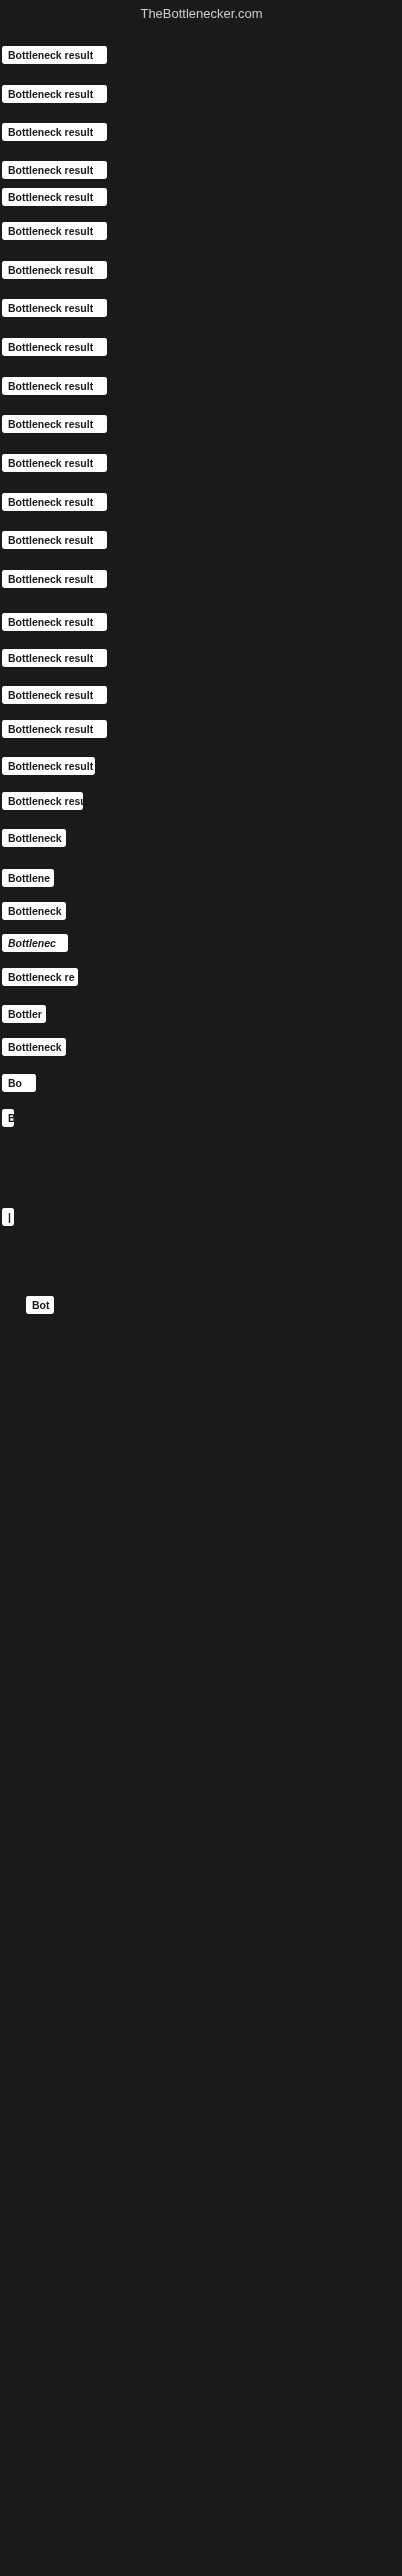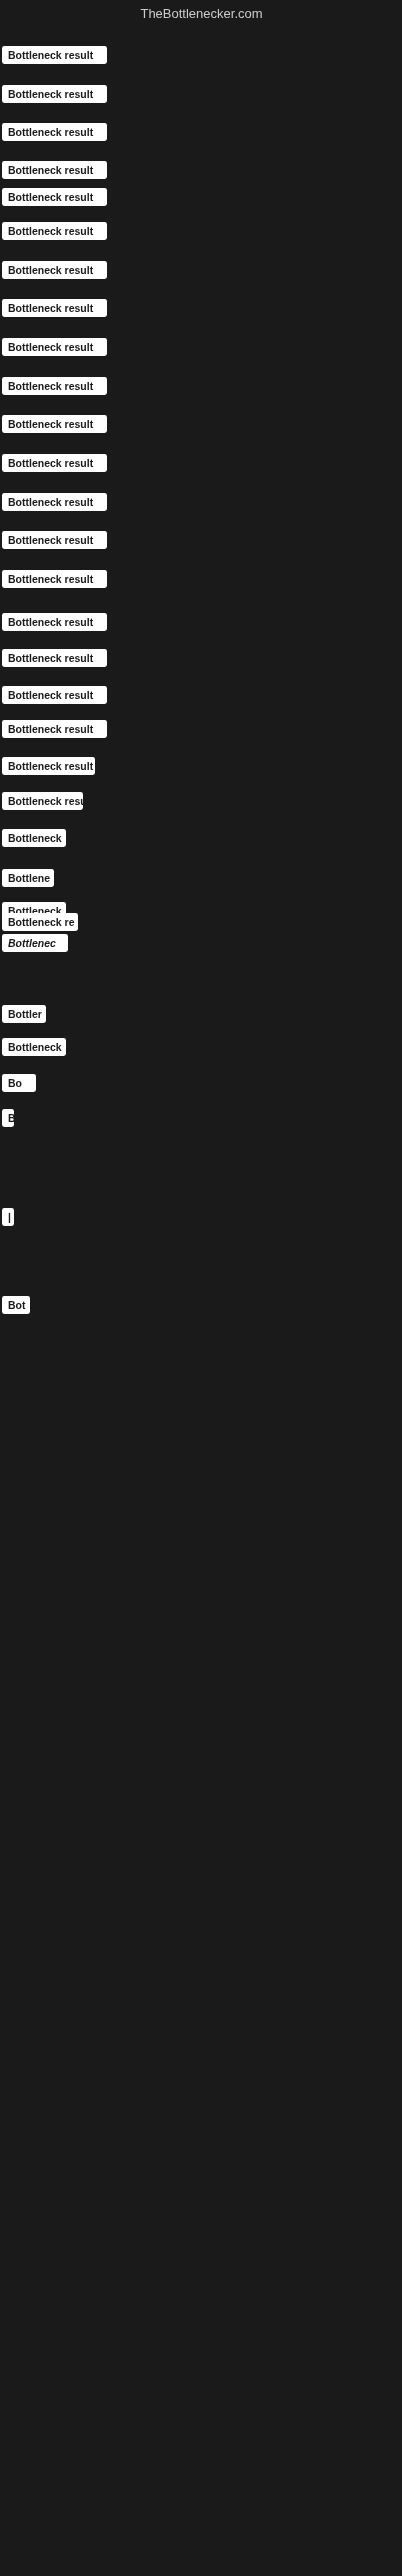--- a/index.html
+++ b/index.html
@@ -63,20 +63,20 @@
 <div class="bottleneck-btn" style="top: 613px; width: 105px;">Bottleneck result</div>
 <div class="bottleneck-btn" style="top: 649px; width: 105px;">Bottleneck result</div>
 <div class="bottleneck-btn" style="top: 686px; width: 105px;">Bottleneck result</div>
 <div class="bottleneck-btn" style="top: 720px; width: 105px;">Bottleneck result</div>
 <div class="bottleneck-btn" style="top: 757px; width: 93px;">Bottleneck result</div>
 <div class="bottleneck-btn" style="top: 792px; width: 81px;">Bottleneck resu</div>
 <div class="bottleneck-btn" style="top: 829px; width: 64px;">Bottleneck</div>
 <div class="bottleneck-btn" style="top: 869px; width: 52px;">Bottlene</div>
 <div class="bottleneck-btn" style="top: 902px; width: 64px;">Bottleneck</div>
 <div class="bottleneck-btn" style="top: 934px; width: 66px; font-style: italic;">Bottlenec</div>
-<div class="bottleneck-btn" style="top: 913px; width: 76px;">Bottleneck re</div>
+<div class="bottleneck-btn" style="top: 968px; width: 76px;">Bottleneck re</div>
 <div class="bottleneck-btn" style="top: 1005px; width: 44px;">Bottler</div>
 <div class="bottleneck-btn" style="top: 1038px; width: 64px;">Bottleneck</div>
 <div class="bottleneck-btn" style="top: 1074px; width: 34px;">Bo</div>
 <div class="bottleneck-btn" style="top: 1109px; width: 12px;">B</div>
 <div class="bottleneck-btn" style="top: 1208px; width: 8px;">|</div>
-<div class="bottleneck-btn" style="top: 1296px; width: 28px;">Bot</div>
+<div class="bottleneck-btn" style="top: 1296px; width: 28px; margin-left: 24px;">Bot</div>
 
 
 </body></html>

